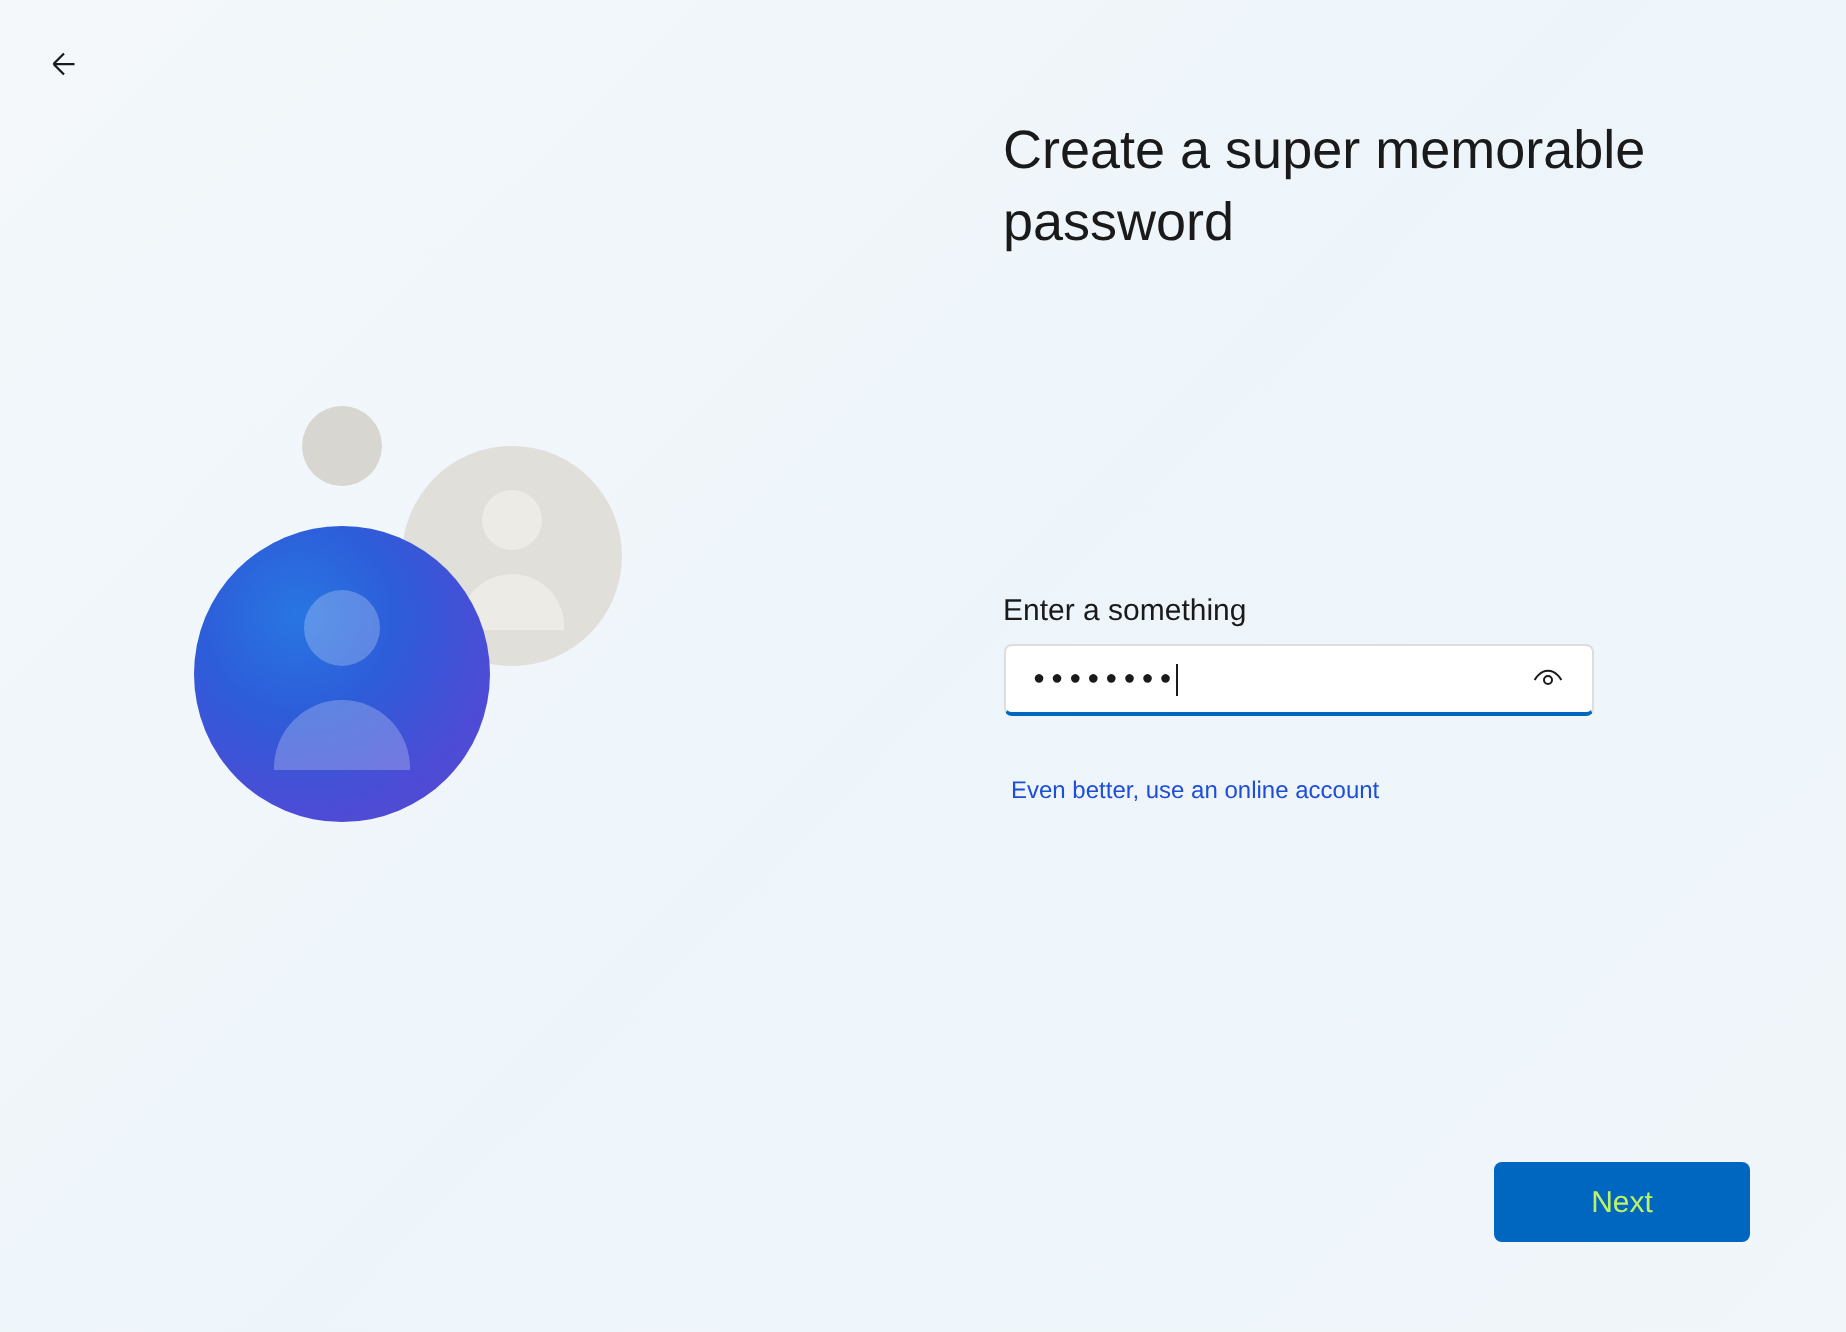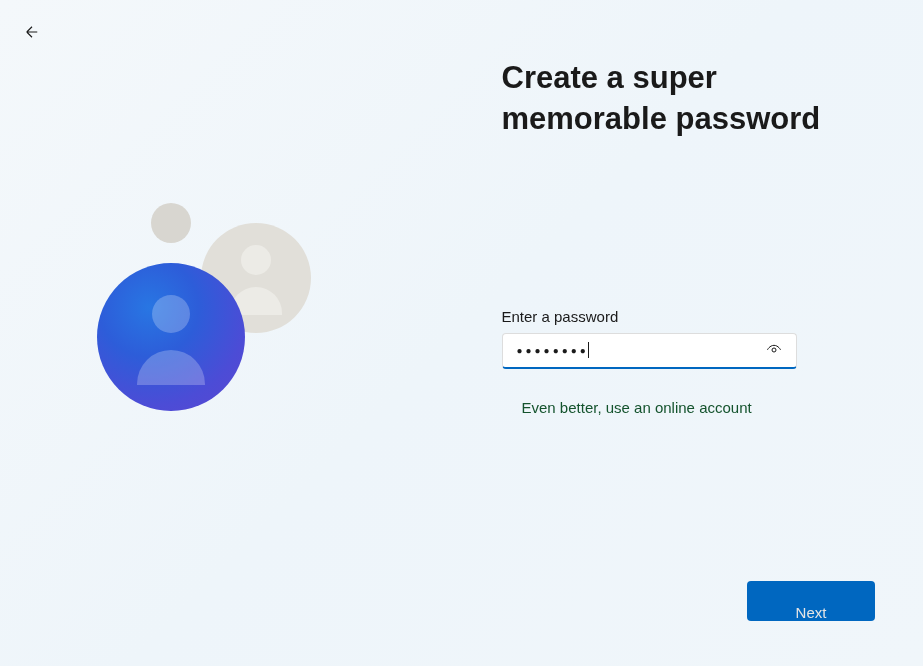--- a/index.html
+++ b/index.html
@@ -123,22 +123,22 @@
       position: absolute;
       bottom: 26px;
     }
     
     .right-panel {
       width: 50%;
       padding: 58px 60px 0 40px;
     }
     
     .heading {
-      font-size: 31px;
-      font-weight: 700;
+      font-size: 27px;
+      font-weight: 400;
       color: #1a1a1a;
       line-height: 1.32;
       margin-bottom: 12px;
     }
     
     .subheading {
       font-size: 14.5px;
       color: #3a3a3a;
       line-height: 1.4;
     }
@@ -191,42 +191,42 @@
       align-items: center;
       justify-content: center;
       cursor: pointer;
       background: transparent;
       border: none;
     }
     
     .link-text {
       display: inline-block;
       margin-top: 30px;
-      margin-left: 20px;
-      font-size: 15px;
-      color: #14532d;
+      margin-left: 4px;
+      font-size: 12px;
+      color: #1d4ed8;
       cursor: pointer;
       text-decoration: none;
     }
     
     .next-button {
       position: absolute;
       bottom: 45px;
       right: 48px;
       width: 128px;
       height: 40px;
       background: #0067c0;
-      color: #e5e5e5;
+      color: #bef264;
       border: none;
       border-radius: 4px;
       font-size: 15px;
       font-family: inherit;
       cursor: pointer;
       display: flex;
-      align-items: flex-end;
+      align-items: center;
       justify-content: center;
     }
   </style>
 </head>
 <body>
 
 <button class="back-button">
   <svg width="18" height="18" viewBox="0 0 24 24" fill="none" stroke="#1a1a1a" stroke-width="1.5">
     <path d="M19 12H5M5 12L12 5M5 12L12 19"></path>
   </svg>
@@ -244,21 +244,21 @@
         <div class="circle-large-head"></div>
         <div class="circle-large-body"></div>
       </div>
     </div>
   </div>
 
   <div class="right-panel">
     <h1 class="heading">Create a super memorable password</h1>
 
     <div class="form-section">
-      <label class="field-label">Enter a password</label>
+      <label class="field-label">Enter a something</label>
       <div class="input-wrapper">
         <span class="password-dots">
           <span>●●●●●●●●</span>
             <span class="cursor"></span>
         </span>
         <span style="flex:1"></span>
         <button class="reveal-button">
           <svg width="16" height="16" viewBox="0 0 24 24" fill="none" stroke="#1a1a1a" stroke-width="1.5">
             <circle cx="12" cy="12" r="3"></circle>
             <path d="M2 12s3.5-7 10-7 10 7 10 7"></path>

